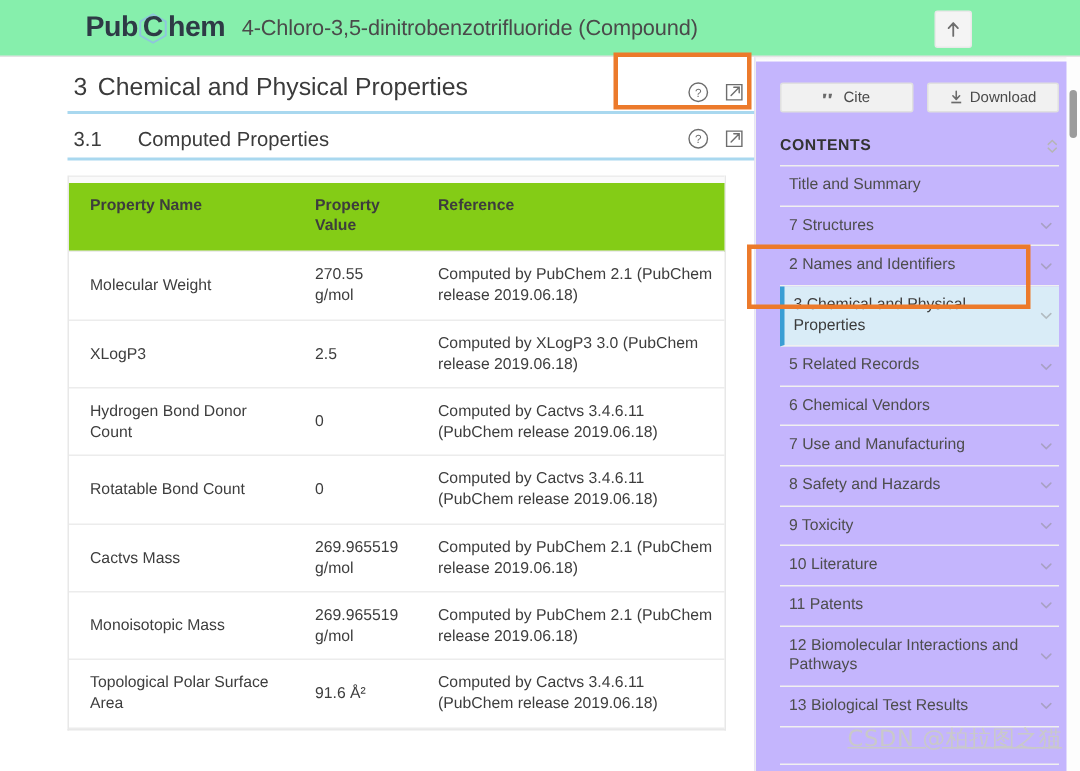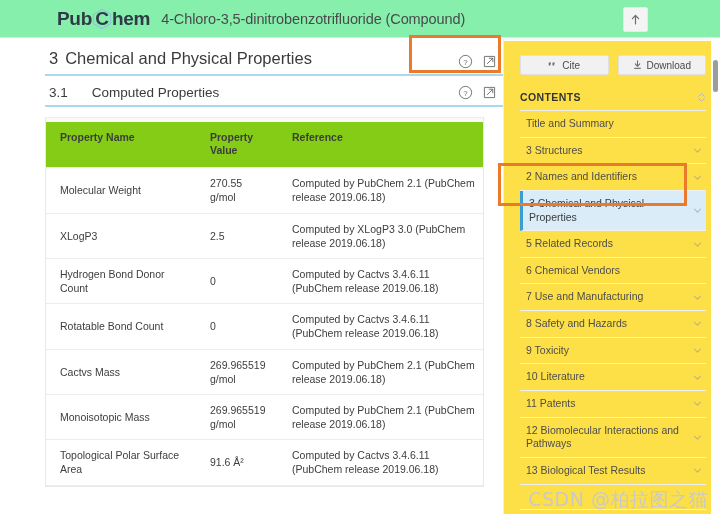--- a/index.html
+++ b/index.html
@@ -79,21 +79,21 @@
   .col-ref  { width: 205px; }
   .tbl-outer {
     border: 1px solid #e8e8e8; border-top: none; width: 439px;
     background: #fff;
   }
   .tbl-top-shade { height: 5px; background: #fafafa; border-top: 1px solid #ededed; }
 
   
   .side {
     position: absolute; right: 0; top: 38px; width: 217px; bottom: 0;
-    background: #fde047; border-left: 1px solid #eeeeee;
+    background: #c4b5fd; border-left: 1px solid #eeeeee;
   }
   .side-btns { display: flex; gap: 9px; padding: 17px 14px 0 16px; }
   .sbtn {
     flex: 1; height: 20px; background: #f1f1f1; border: 1px solid #e0e0e0;
     border-radius: 2px; display: flex; align-items: center; justify-content: center;
     gap: 5px; font-size: 10px; color: #4a4a4a;
   }
   .sbtn svg { display: block; }
   .contents-hd {
     margin: 16px 14px 0 16px; padding-bottom: 7px;
@@ -125,23 +125,24 @@
   .vscroll-outer {
     position: absolute; right: 0; top: 38px; width: 9px; bottom: 0; background: #fdfdfd;
   }
   .vscroll-thumb {
     position: absolute; right: 2px; top: 22px; width: 5px; height: 32px;
     background: #9c9c9c; border-radius: 3px;
   }
 
   
   .wm {
-    position: absolute; right: 12px; bottom: 1px; z-index: 30;
-    font-size: 19px; color: #c9c9c9; letter-spacing: .5px;
+    position: absolute; right: 12px; bottom: 12px; z-index: 30;
+    font-size: 15px; color: #c9c9c9; letter-spacing: .5px;
     font-family: "DejaVu Sans", sans-serif;
+    text-decoration: underline;
   }
 
   .side-shade {
     position: absolute; left: 0; top: 0; width: 100%; height: 3px;
     background: linear-gradient(#f2f2f2,#ffffff);
   }
 </style>
 </head>
 <body>
 
@@ -282,21 +283,21 @@
       <svg width="9" height="11" viewBox="0 0 10 12">
         <path d="M2 4.6 L5 1.8 L8 4.6 M2 7.4 L5 10.2 L8 7.4" stroke="#b5b5b5" stroke-width="1.1" fill="none" stroke-linecap="round"></path>
       </svg>
     </div>
 
     <div class="toc" id="toc">
         <div class="toc-item">
           <span>Title and Summary</span>
         </div>
         <div class="toc-item">
-          <span>3 Structures</span>
+          <span>7 Structures</span>
           <svg class="chev" viewBox="0 0 10 10">
             <path d="M1.6 3.4 L5 6.8 L8.4 3.4" stroke="#8d8d8d" stroke-width="1.2" fill="none" stroke-linecap="round"></path>
           </svg>
         </div>
         <div class="toc-item">
           <span>2 Names and Identifiers</span>
           <svg class="chev" viewBox="0 0 10 10">
             <path d="M1.6 3.4 L5 6.8 L8.4 3.4" stroke="#8d8d8d" stroke-width="1.2" fill="none" stroke-linecap="round"></path>
           </svg>
         </div>

